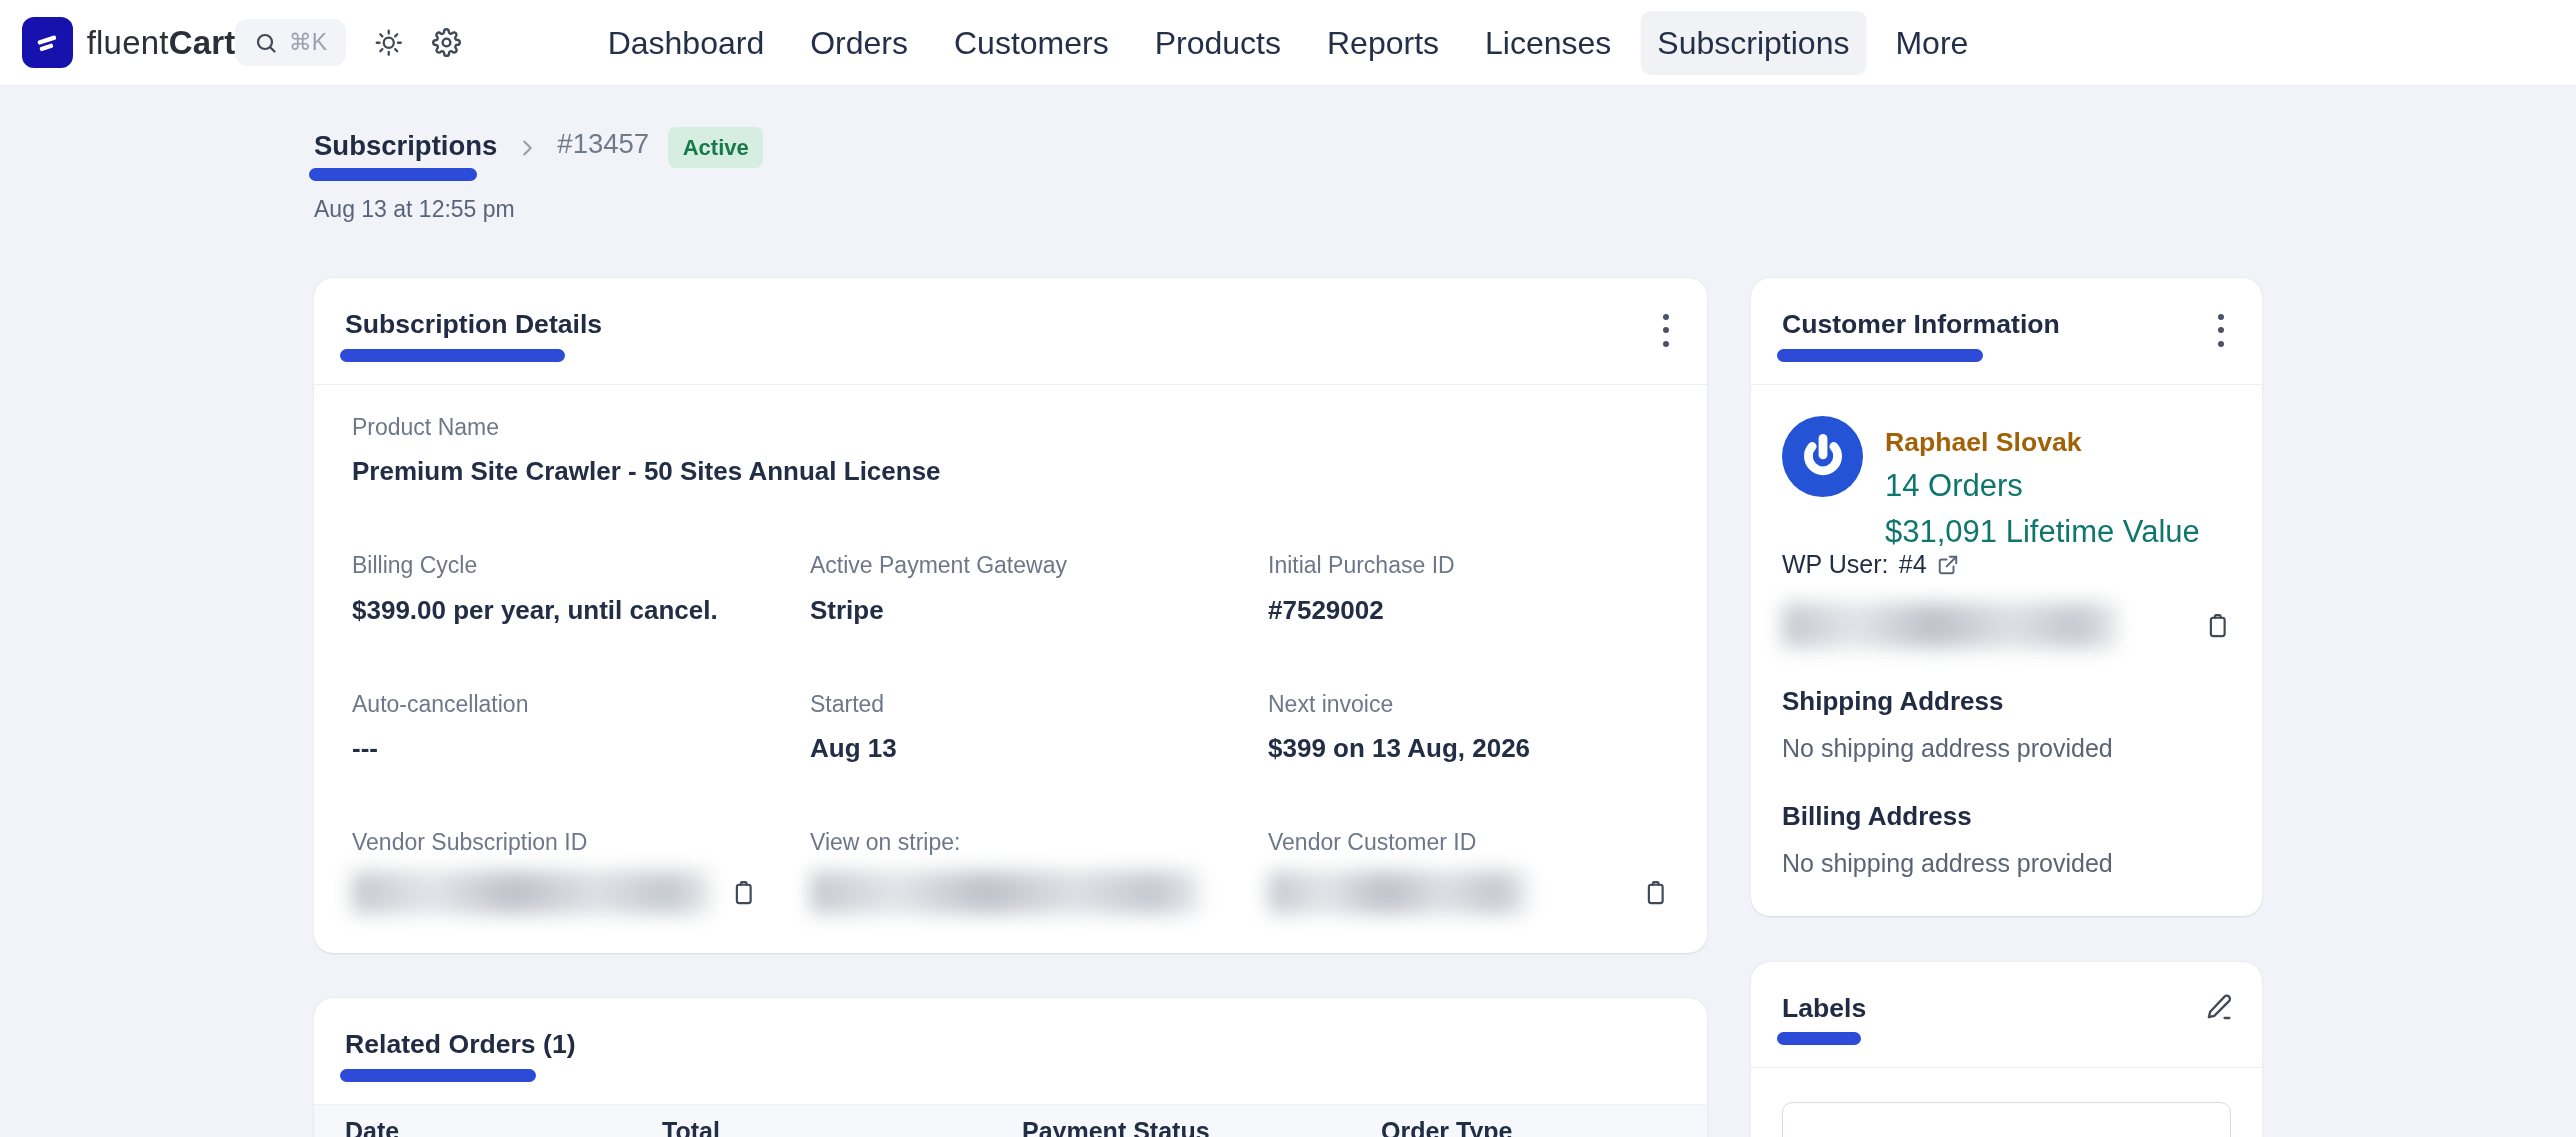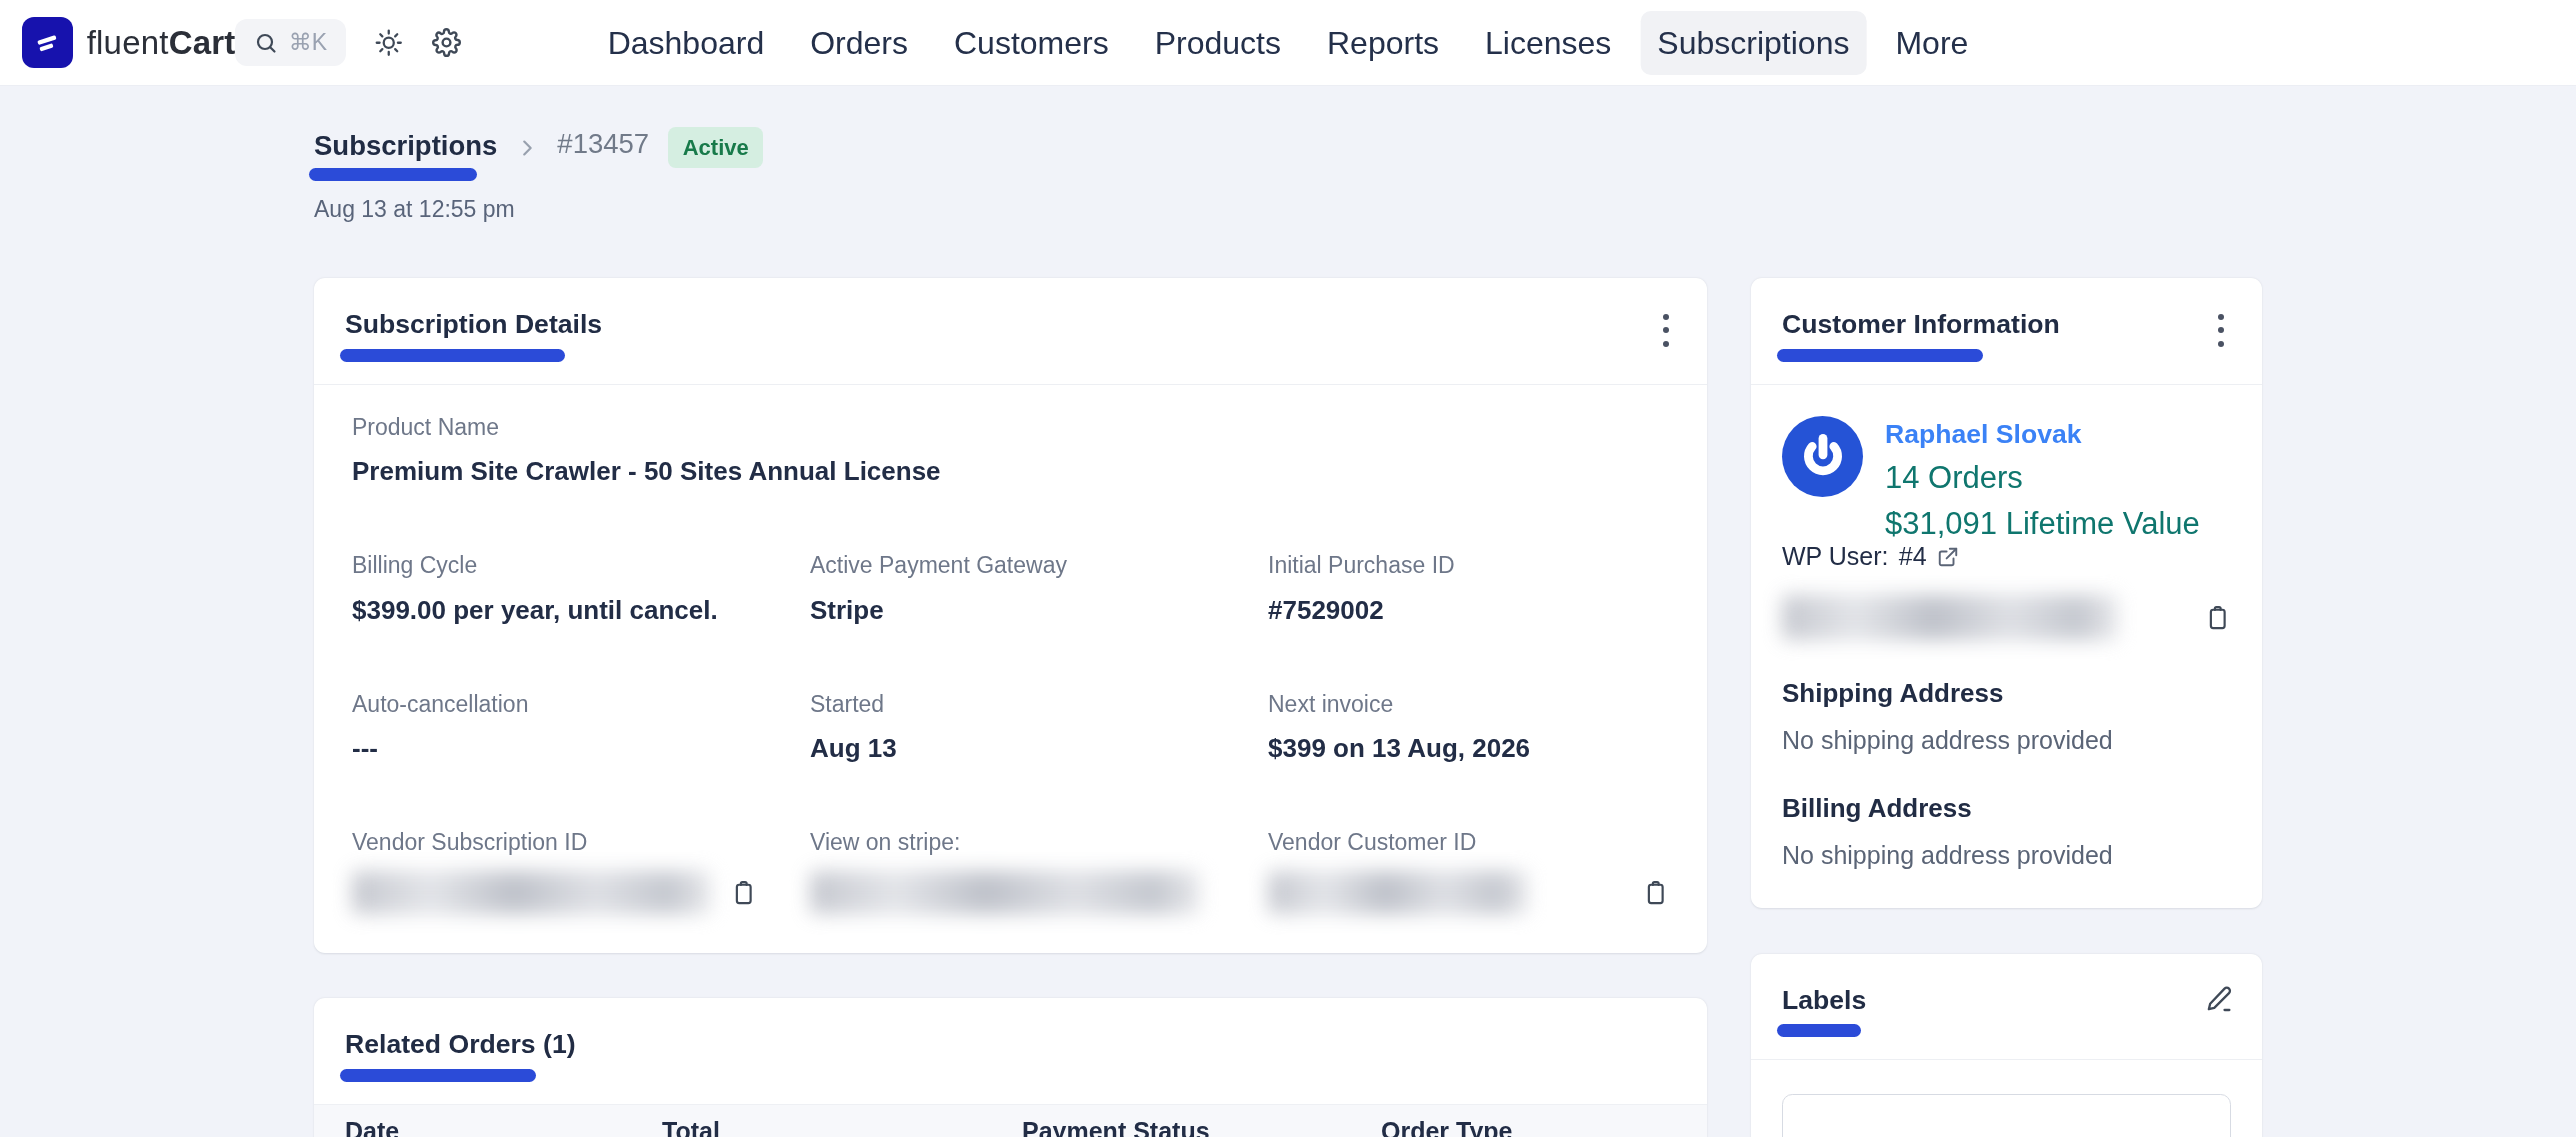--- a/index.html
+++ b/index.html
@@ -52,21 +52,21 @@
     font-size:22px; font-weight:600; color:#187a4a; background:#d5eee1;
     border-radius:7.7px; padding:7.7px 14.6px; margin-bottom:15.4px;
   }
   .crumb-date { font-size:23px; color:#59647a; margin-top:12px; }
 
   .content { display:flex; gap:44px; margin-top:55px; align-items:flex-start; }
   .col-left { width:1393px; }
   .col-right { width:511px; }
 
   .card {
-    background:#ffffff; border-radius:11px;
+    background:#ffffff; border-radius:19px;
     box-shadow:0 0.9px 2.6px rgba(16,24,40,.07), 0 0.9px 1.7px rgba(16,24,40,.04);
   }
   .card-head { position:relative; padding:31px 31px 22px; }
   .card-title { position:relative; display:inline-block; font-size:26.6px; font-weight:600; color:#212c44; padding-bottom:22px; }
   .kebab { position:absolute; right:26px; top:29px; padding:6.9px 12px; cursor:pointer; display:flex; flex-direction:column; gap:7.7px; }
   .kebab i { width:6px; height:6px; border-radius:50%; background:#4a5263; }
   .divider { border-top:0.9px solid #edeff3; }
 
   
   .details-body { padding:29px 38px 39px; }
@@ -90,21 +90,21 @@
   }
   .tbl-head div { font-size:25px; font-weight:600; color:#222d46; }
 
   
   .cust-body { padding:31px 31px 38px; }
   .cust-top { display:flex; gap:22px; }
   .avatar {
     width:81px; height:81px; border-radius:50%; background:#2553d6; flex:0 0 auto;
     display:flex; align-items:center; justify-content:center;
   }
-  .cust-name { font-size:26.6px; font-weight:600; color:#3b82f6; margin-top:3px; }
+  .cust-name { font-size:26.6px; font-weight:600; color:#a16207; margin-top:11px; }
   .cust-sub { font-size:31px; color:#0f766e; margin-top:10.3px; }
   .wp-line { display:flex; align-items:center; gap:10.3px; font-size:25px; font-weight:500; color:#222d46; }
   .email-row { display:flex; align-items:center; justify-content:space-between; margin-top:24px; }
   .email-blur { width:336px; height:45px; }
   .addr-h { font-size:26px; font-weight:700; color:#212c44; margin-top:38px; }
   .addr-v { font-size:25px; color:#5a6476; margin-top:17px; }
 
   
   .labels-card { margin-top:46px; }
   .labels-card .card-title { padding-bottom:20.6px; }

